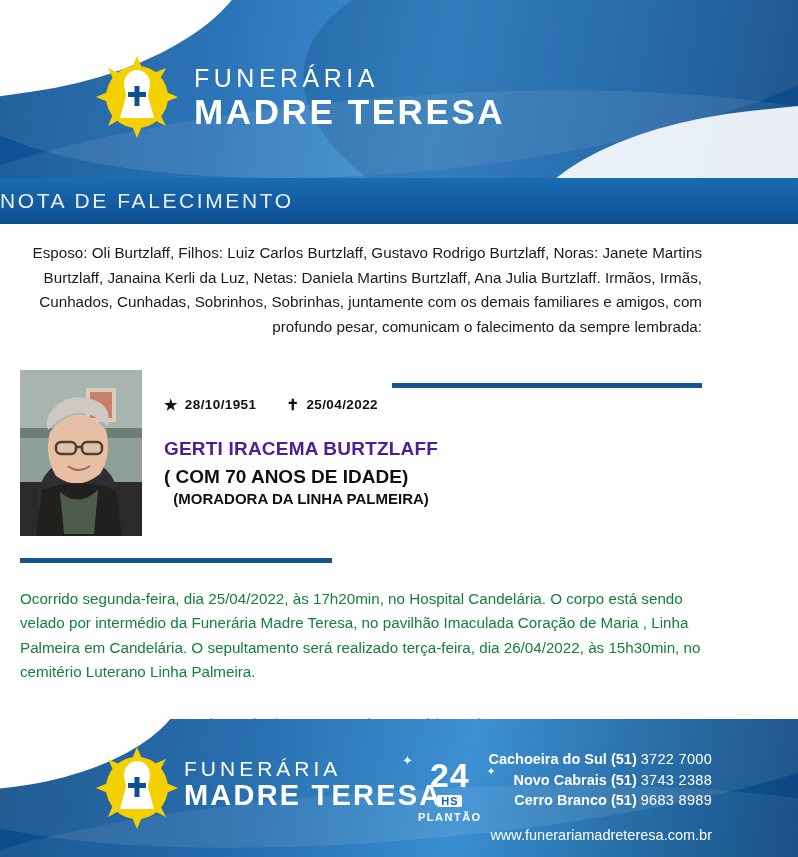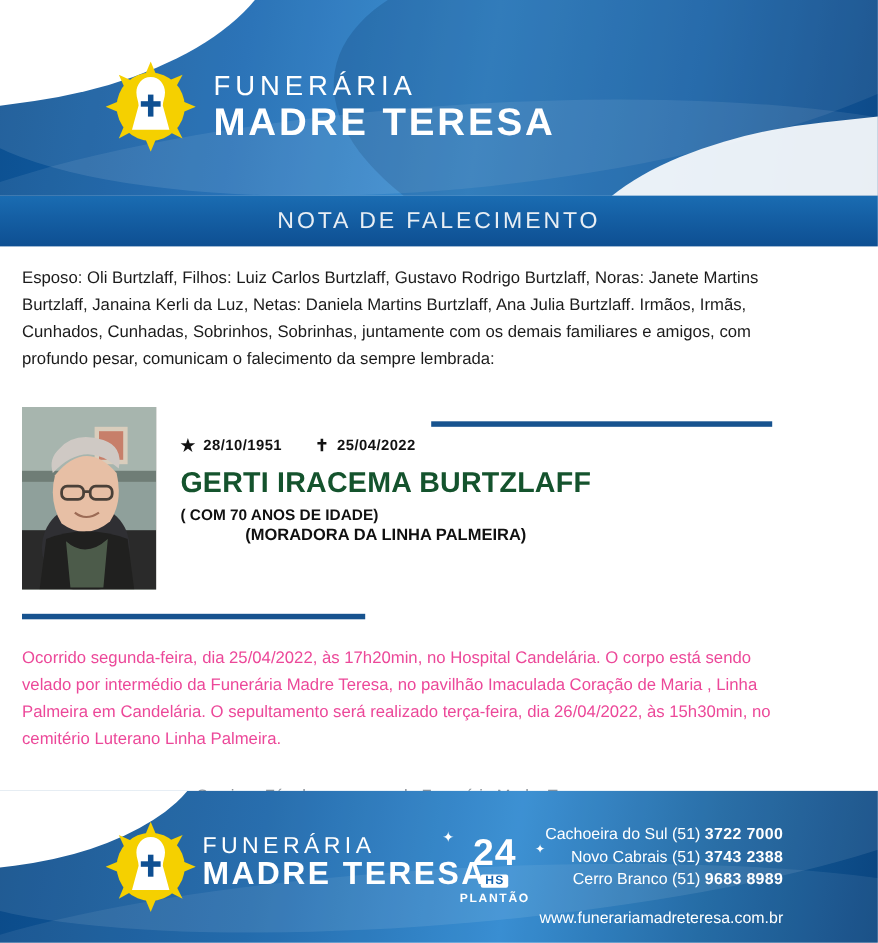--- a/index.html
+++ b/index.html
@@ -98,41 +98,41 @@
   }
 
   
   .title-band {
     position: relative;
     width: 798px;
     height: 46px;
     background: linear-gradient(180deg, #1a6cb2 0%, #1560a5 40%, #0e4f92 100%);
     display: flex;
     align-items: center;
-    justify-content: center;
+    justify-content: flex-start;
   }
   .title-band .t {
     color: #e8eef4;
     font-size: 21px;
     letter-spacing: 2.6px;
     font-weight: 400;
   }
 
   
   .body-wrap {
     position: relative;
     padding: 0 20px;
     background: #fff;
   }
   .intro {
     margin-top: 17px;
     font-size: 15.2px;
     color: #1b1b1b;
     line-height: 1.62;
-    text-align: left;
+    text-align: right;
   }
 
   .rule-top {
     position: absolute;
     right: 20px;
     top: 142px;
     width: 310px;
     height: 5px;
     background: #17538f;
   }
@@ -168,29 +168,29 @@
     font-weight: 700;
     color: #111;
     letter-spacing: 0.4px;
     display: flex;
     align-items: center;
     gap: 7px;
   }
   .dates .sym { font-size: 15px; }
   .dates .gap { display: inline-block; width: 16px; }
   .name {
-    margin-top: 9px;
-    font-size: 26px;
+    margin-top: 24px;
+    font-size: 19px;
     font-weight: 700;
-    color: #14532d;
+    color: #4c1d95;
     letter-spacing: 0.2px;
   }
   .age {
     margin-top: 6px;
-    font-size: 14px;
+    font-size: 19px;
     font-weight: 700;
     color: #101010;
   }
   .resid {
     margin-top: 2px;
     font-size: 15px;
     font-weight: 700;
     color: #101010;
     text-align: center;
   }
@@ -198,21 +198,21 @@
   .rule-bottom {
     margin-top: 22px;
     width: 312px;
     height: 5px;
     background: #17538f;
   }
 
   .details {
     margin-top: 24px;
     font-size: 15.2px;
-    color: #ec4899;
+    color: #15803d;
     line-height: 1.62;
   }
 
   .services {
     margin-top: 30px;
     text-align: center;
     font-size: 15px;
     color: #8e9399;
   }
 
@@ -294,22 +294,22 @@
     right: 86px; top: 30px;
     z-index: 4;
     text-align: right;
     color: #ffffff;
   }
   .contacts .row {
     font-size: 14.5px;
     line-height: 1.42;
     white-space: nowrap;
   }
-  .contacts .city { font-weight: 400; }
-  .contacts .num { font-weight: 700; letter-spacing: 0.3px; }
+  .contacts .city { font-weight: 700; }
+  .contacts .num { font-weight: 400; letter-spacing: 0.3px; }
   .site {
     position: absolute;
     right: 86px; bottom: 14px;
     color: #ffffff;
     font-size: 14.5px;
     z-index: 4;
   }
 </style>
 </head>
 <body>

